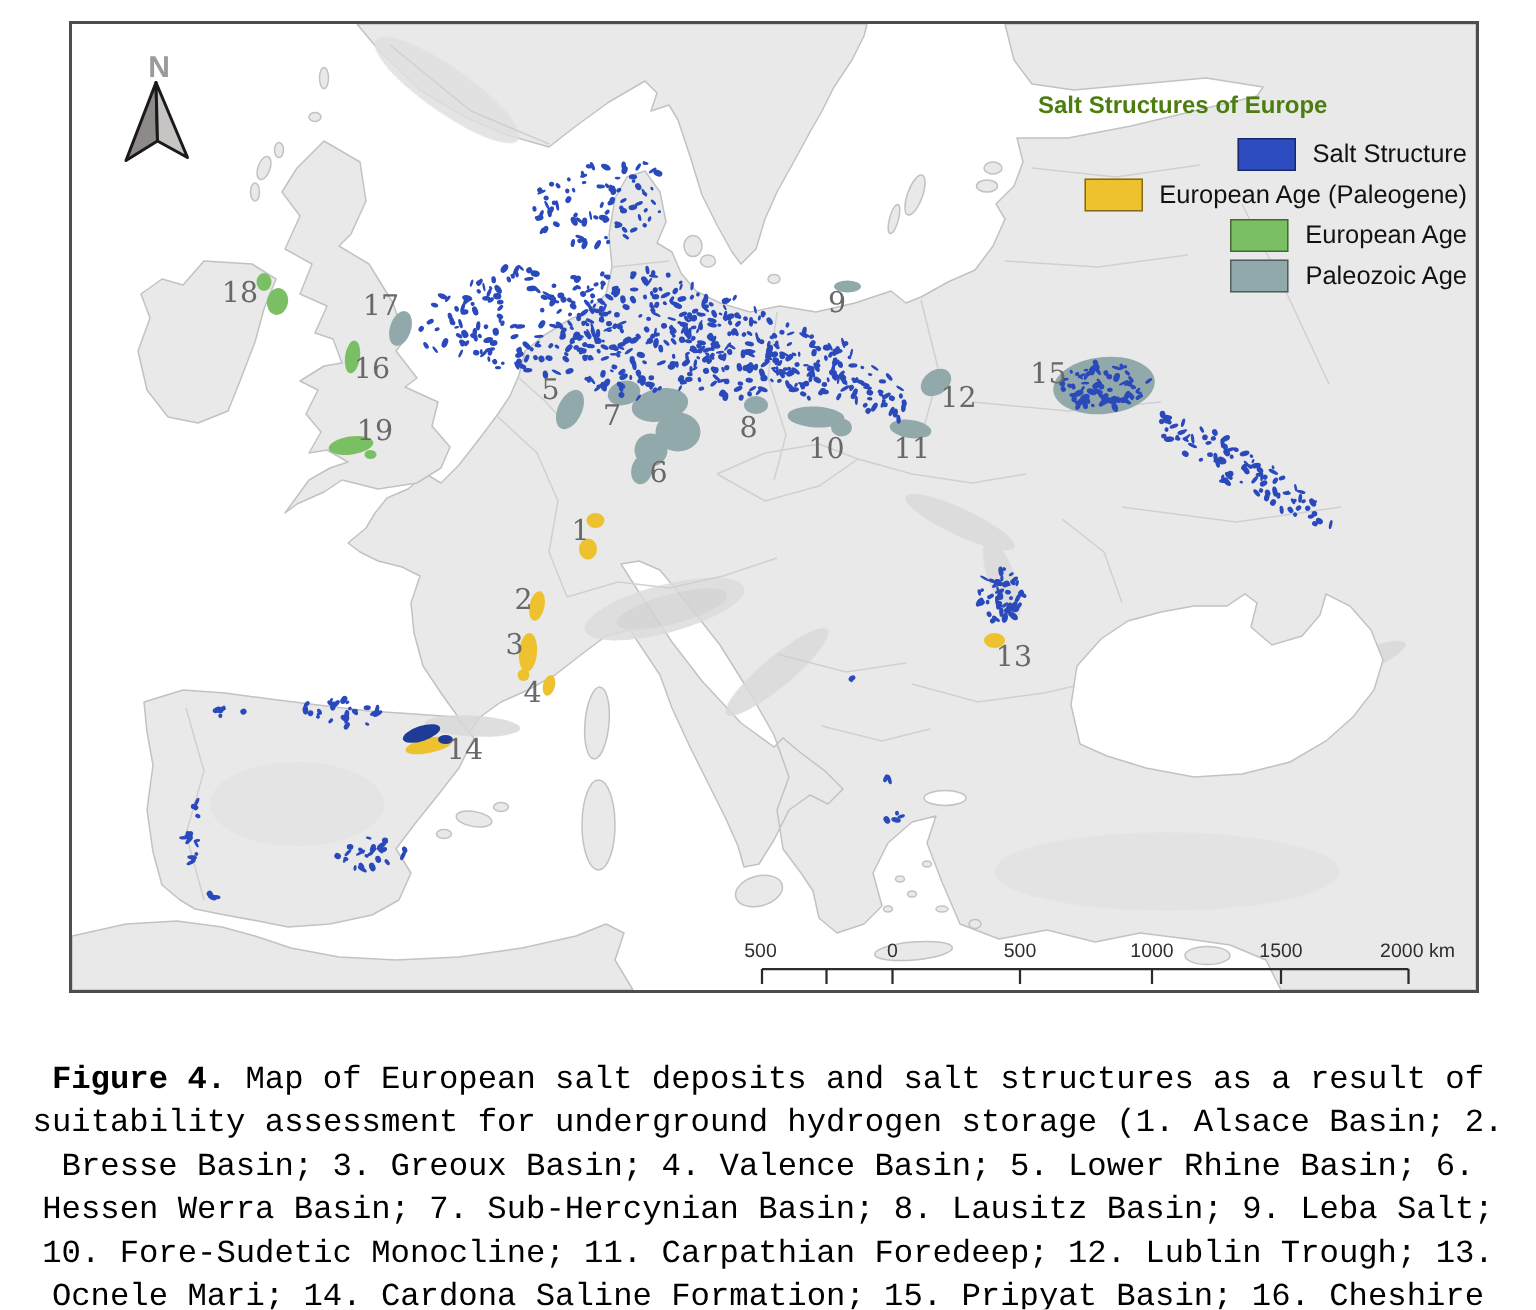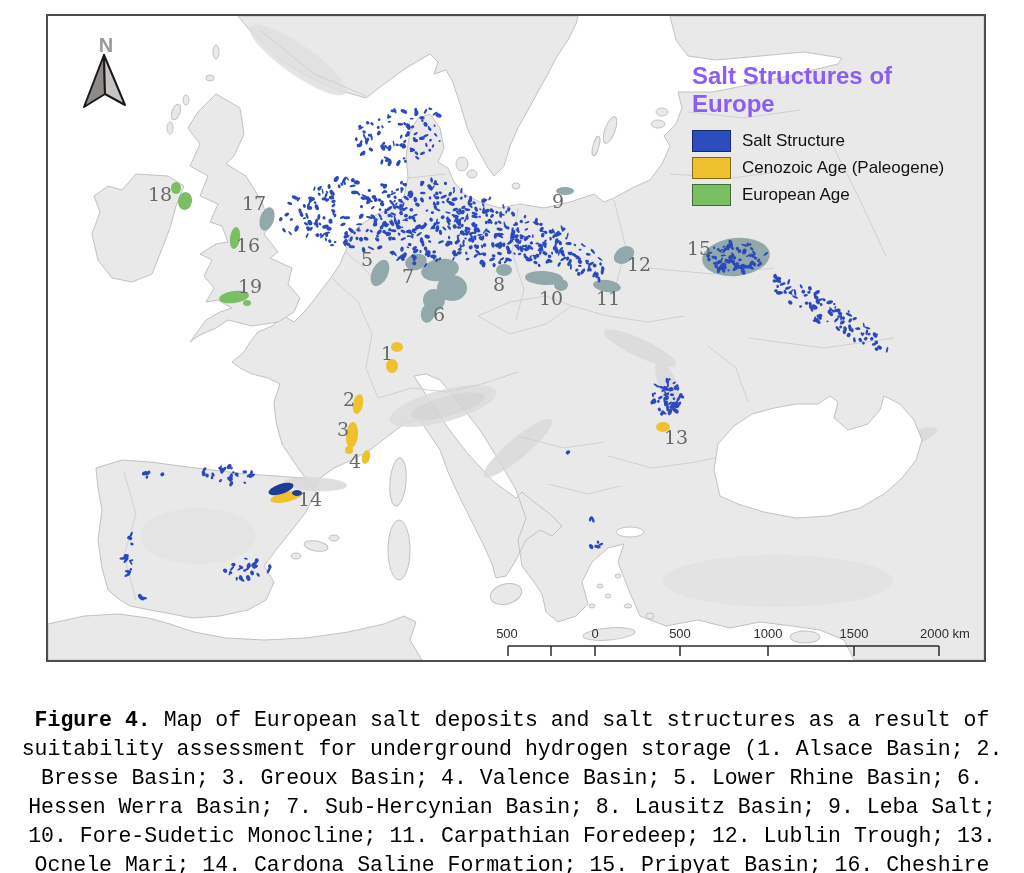--- a/index.html
+++ b/index.html
@@ -2,22 +2,22 @@
 <html><head>
 <meta charset="utf-8">
 <style>
   html,body{margin:0;padding:0;background:#ffffff;}
   .page{position:relative;width:1024px;height:873px;background:#ffffff;overflow:hidden;
         font-family:"Liberation Sans",sans-serif;}
   .map-frame{position:absolute;left:46px;top:14px;width:936px;height:644px;
              border:2px solid #4d4d4d;background:#ffffff;box-sizing:content-box;}
   .map-frame svg{position:absolute;left:0;top:0;}
   .legend{position:absolute;left:644px;top:46px;width:286px;}
-  .legend-title{font-size:24px;font-weight:bold;color:#8b5cf6;margin:0 0 12px 0;}
-  .legend-row{display:flex;align-items:center;margin:0 0 6px 0;height:21px;}
+  .legend-title{font-size:16px;font-weight:bold;color:#4d7c0f;margin:0 0 12px 0;}
+  .legend-row{display:flex;align-items:center;margin:0 0 6px 0;height:21px;justify-content:flex-end;}
   .legend-swatch{width:37px;height:20px;border:1px solid rgba(0,0,0,.45);margin-right:11px;flex:0 0 auto;}
   .legend-label{font-size:17px;color:#121212;white-space:nowrap;}
   .north{position:absolute;left:30px;top:18px;width:56px;height:82px;}
   .north-n{position:absolute;left:0;top:0;width:56px;text-align:center;
            font-size:20px;color:#9a9a9a;font-weight:bold;}
   .caption{position:absolute;left:6px;top:684px;width:1012px;text-align:center;
            font-family:Liberation Mono, monospace;font-size:21.5px;line-height:29px;color:#000;}
   .caption sup{font-weight:bold;font-size:70%;}
   text.map-num{font-family:"DejaVu Serif",serif;font-size:19px;fill:#686868;text-anchor:middle;}
   text.scale-label{font-family:"Liberation Sans",sans-serif;font-size:13px;fill:#2e2e2e;text-anchor:middle;}
@@ -1203,23 +1203,27 @@
     </div>
 
     <div class="legend">
       <div class="legend-title">Salt Structures of Europe</div>
       <div class="legend-row">
         <span class="legend-swatch" style="background: rgb(45, 76, 192);"></span>
         <span class="legend-label">Salt Structure</span>
       </div>
       <div class="legend-row">
         <span class="legend-swatch" style="background: rgb(238, 194, 46);"></span>
-        <span class="legend-label">Cenozoic Age (Paleogene)</span>
+        <span class="legend-label">European Age (Paleogene)</span>
       </div>
       <div class="legend-row">
         <span class="legend-swatch" style="background: rgb(122, 191, 99);"></span>
         <span class="legend-label">European Age</span>
       </div>
+      <div class="legend-row">
+        <span class="legend-swatch" style="background: rgb(146, 169, 172);"></span>
+        <span class="legend-label">Paleozoic Age</span>
+      </div>
     </div>
   </div>
 
   <p class="caption"><b>Figure 4.</b><span> Map of European salt deposits and salt structures as a result of suitability assessment for underground hydrogen storage (1. Alsace Basin; 2. Bresse Basin; 3. Greoux Basin; 4. Valence Basin; 5. Lower Rhine Basin; 6. Hessen Werra Basin; 7. Sub-Hercynian Basin; 8. Lausitz Basin; 9. Leba Salt; 10. Fore-Sudetic Monocline; 11. Carpathian Foredeep; 12. Lublin Trough; 13. Ocnele Mari; 14. Cardona Saline Formation; 15. Pripyat Basin; 16. Cheshire Basin; 17. UK Permian Zechstein Basin; 18. Larne Salt Field; 19. Wessex Basin).</span><sup>3</sup></p>
 </div>
 
 </body></html>

